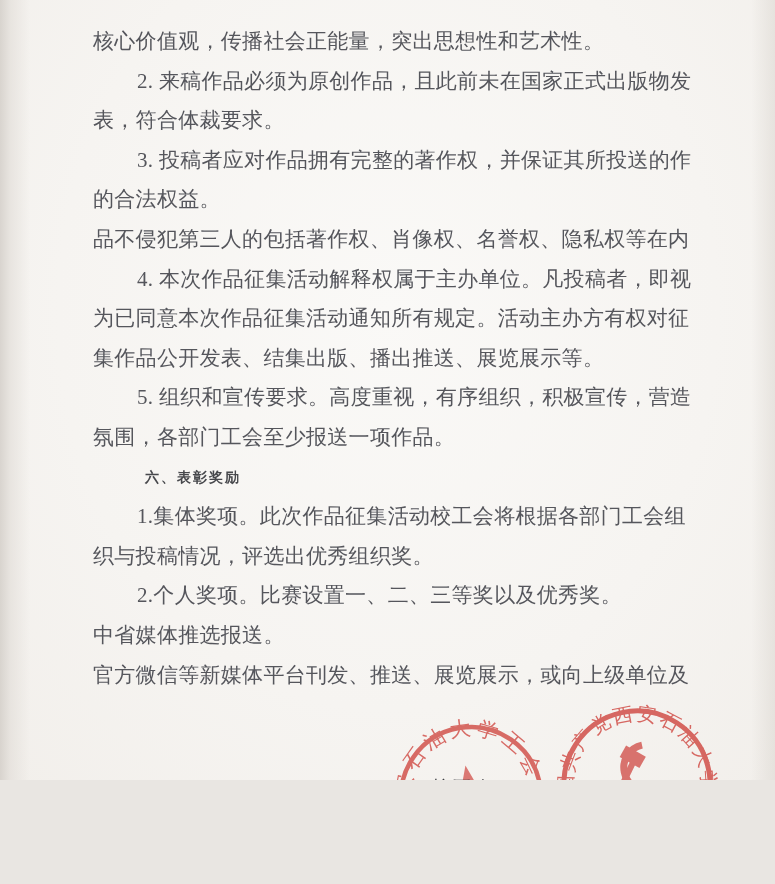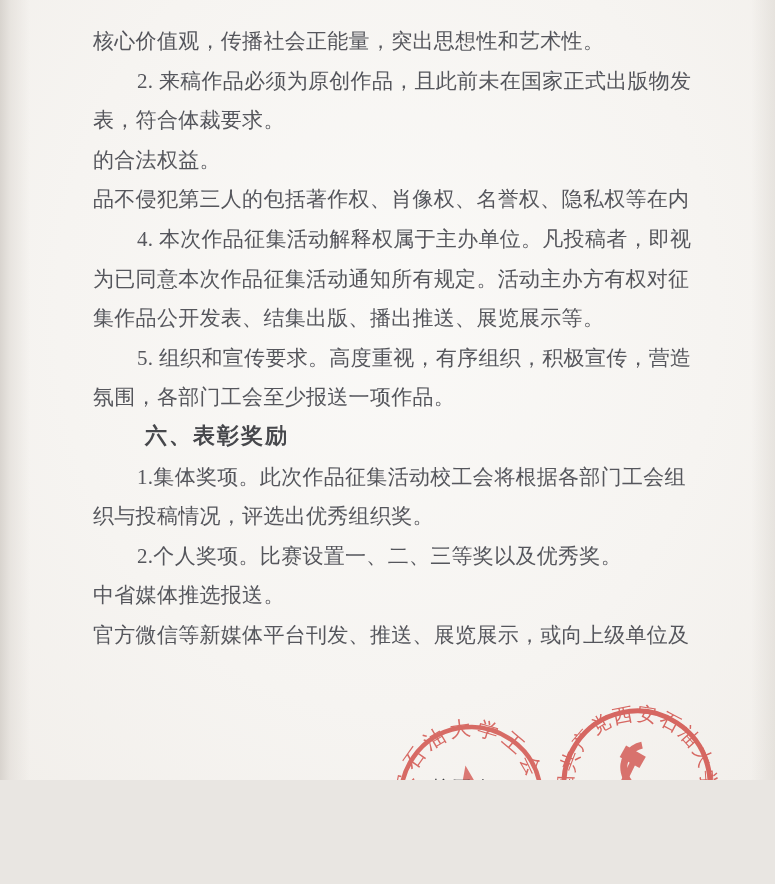--- a/index.html
+++ b/index.html
@@ -27,22 +27,22 @@
     position:absolute;left:93px;top:22px;width:600px;
     color:#55565c;
   }
   .line{
     height:39.6px;line-height:39.6px;
     font-size:21px;letter-spacing:0.3px;
     white-space:nowrap;
   }
   .line.indent{padding-left:44px;}
   .line.bold{
-    font-family:Liberation Mono, monospace;
-    font-weight:700;color:#47484c;font-size:22px;letter-spacing:2px;
+    font-family:Liberation Sans, sans-serif;
+    font-weight:700;color:#47484c;font-size:14px;letter-spacing:2px;
     padding-left:52px;
   }
   .stamp{position:absolute;pointer-events:none;}
   .stamp-union{left:386px;top:712px;}
   .stamp-party{left:546px;top:698px;}
   .overlay-label{
     position:absolute;color:#3c3d41;
     font-size:20px;letter-spacing:1px;white-space:nowrap;
   }
   .label-union{left:431px;top:775px;}
@@ -58,20 +58,21 @@
   <div class="edge-right"></div>
 
   <div class="body-text">
 
       <div class="line">核心价值观，传播社会正能量，突出思想性和艺术性。</div>
 
       <div class="line indent">2. 来稿作品必须为原创作品，且此前未在国家正式出版物发</div>
 
       <div class="line">表，符合体裁要求。</div>
 
+      <div class="line indent">3. 投稿者应对作品拥有完整的著作权，并保证其所投送的作</div>
 
       <div class="line">的合法权益。</div>
 
       <div class="line">品不侵犯第三人的包括著作权、肖像权、名誉权、隐私权等在内</div>
 
       <div class="line indent">4. 本次作品征集活动解释权属于主办单位。凡投稿者，即视</div>
 
       <div class="line">为已同意本次作品征集活动通知所有规定。活动主办方有权对征</div>
 
       <div class="line">集作品公开发表、结集出版、播出推送、展览展示等。</div>

